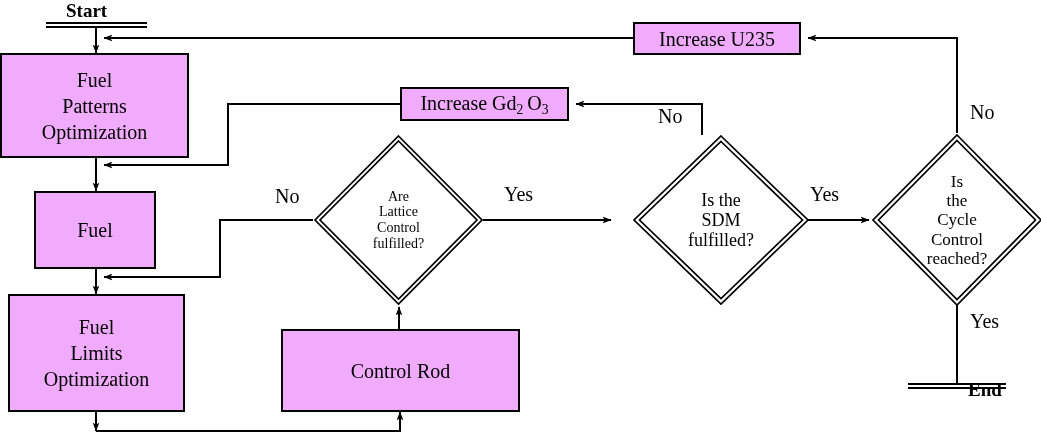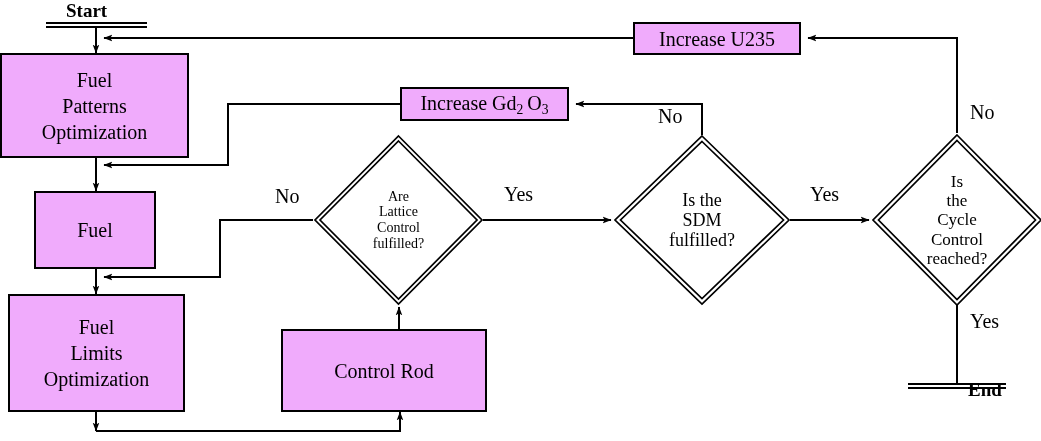--- a/index.html
+++ b/index.html
@@ -155,38 +155,38 @@
   </div>
 
   <div class="pbox" style="left:634px; top:23px; width:166px; height:31px; font-size:20px;">
     <span class="ln">Increase U235</span>
   </div>
 
   <div class="pbox" style="left:401px; top:88px; width:167px; height:32px; font-size:20px;">
     <span class="ln"><span>Increase Gd</span><sub>2</sub> <span>O</span><sub>3</sub></span>
   </div>
 
-  <div class="pbox" style="left:282px; top:330px; width:204px; height:81px; font-size:20px;">
+  <div class="pbox" style="left:282px; top:330px; width:237px; height:81px; font-size:20px;">
     <span class="ln">Control Rod</span>
   </div>
 
   <div class="diamond-wrap" style="left:313px; top:134px; width:171px; height:172px;">
     <svg class="diamond-shape" viewBox="0 0 171 172" xmlns="http://www.w3.org/2000/svg">
       <polygon points="85.5,2 169,86 85.5,170 2,86" fill="#fff" stroke="#000" stroke-width="1.7"></polygon>
       <polygon points="85.5,7 164,86 85.5,165 7,86" fill="none" stroke="#000" stroke-width="1.7"></polygon>
     </svg>
     <div class="diamond-text" style="font-size:14px;">
       <span class="ln">Are</span>
       <span class="ln">Lattice</span>
       <span class="ln">Control</span>
       <span class="ln">fulfilled?</span>
     </div>
   </div>
 
-  <div class="diamond-wrap" style="left:613px; top:134px; width:178px; height:172px;">
+  <div class="diamond-wrap" style="left:632px; top:134px; width:178px; height:172px;">
     <svg class="diamond-shape" viewBox="0 0 178 172" xmlns="http://www.w3.org/2000/svg">
       <polygon points="89,2 176,86 89,170 2,86" fill="#fff" stroke="#000" stroke-width="1.7"></polygon>
       <polygon points="89,7.5 170.5,86 89,164.5 7.5,86" fill="none" stroke="#000" stroke-width="1.7"></polygon>
     </svg>
     <div class="diamond-text" style="font-size:18px;">
       <span class="ln">Is the</span>
       <span class="ln">SDM</span>
       <span class="ln">fulfilled?</span>
     </div>
   </div>

